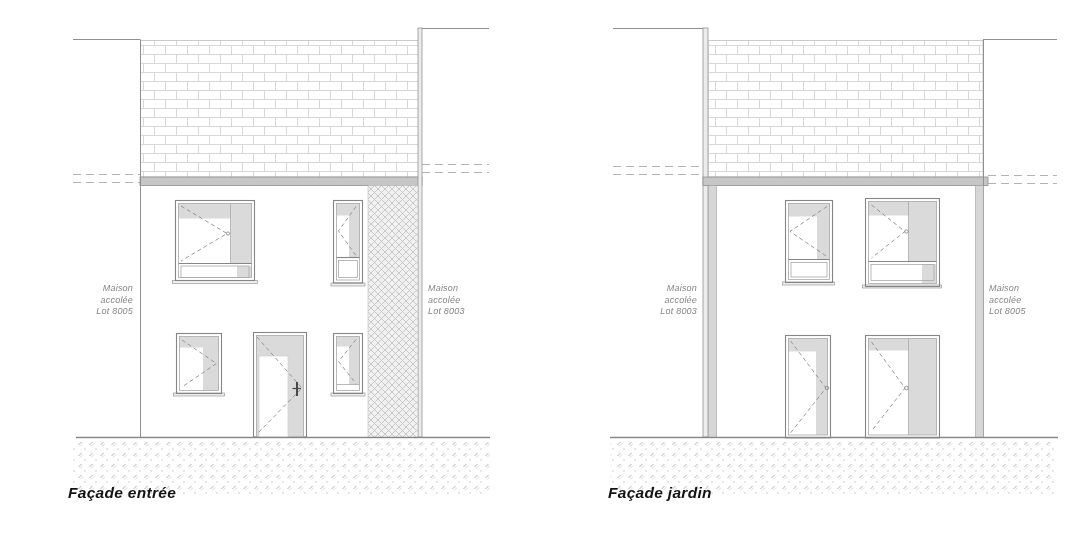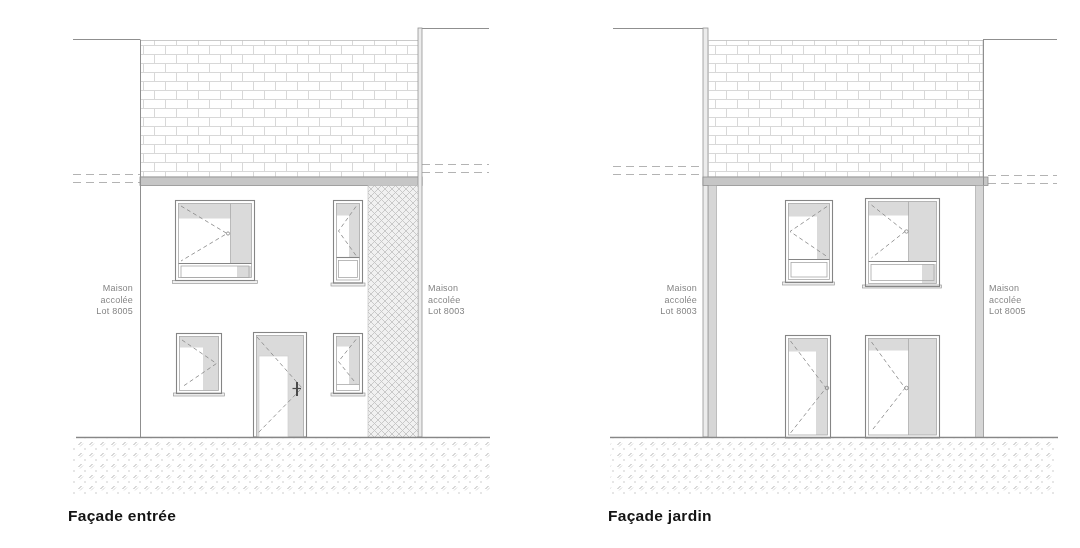--- a/index.html
+++ b/index.html
@@ -1,36 +1,36 @@
 <!DOCTYPE html>
 <html><head>
 <meta charset="utf-8">
 <style>
   html,body{margin:0;padding:0;background:#ffffff;}
   .sheet{position:relative;width:1076px;height:548px;background:#ffffff;overflow:hidden;
-         font-family:"Liberation Sans",sans-serif;}
+         font-family:"Liberation Sans",sans-serif;font-style:italic;}
   svg.linework{position:absolute;left:0;top:0;}
   
   .ln{stroke:#8f8f8f;stroke-width:1;fill:none}
   .dash{stroke:#b3b3b3;stroke-width:1.2;fill:none;stroke-dasharray:8 5}
   .ground{stroke:#878787;stroke-width:1.6;fill:none}
   .slab{fill:#c6c6c6;stroke:#8f8f8f;stroke-width:.8}
   .fr{stroke:#858585;stroke-width:1.1;fill:none}
   .fr2{stroke:#a8a8a8;stroke-width:.8;fill:none}
   .sh{fill:#dadada}
   .sill{fill:#f0f0f0;stroke:#9a9a9a;stroke-width:.7}
   .odash{stroke:#8f8f8f;stroke-width:.9;fill:none;stroke-dasharray:4 3}
   .knob{stroke:#8f8f8f;stroke-width:.9;fill:none}
   .pilaster{fill:#d6d6d6;stroke:#9e9e9e;stroke-width:.6}
   .bnd{fill:#ececec;stroke:#949494;stroke-width:.8}
   
   .n-label{position:absolute;font-size:9px;line-height:11.5px;color:#858585;
            white-space:pre-line;letter-spacing:.2px}
   .ra{text-align:right}
-  .f-title{position:absolute;top:507px;font-size:15.5px;font-weight:bold;color:#141414;
+  .f-title{position:absolute;top:484px;font-size:15.5px;font-weight:bold;color:#141414;
            letter-spacing:.3px}
 </style>
 </head>
 <body>
 
 <div class="sheet">
 
   <svg class="linework" width="1080" height="548" viewBox="0 0 1080 548">
     <defs>
       <pattern id="brick" width="22" height="18" patternUnits="userSpaceOnUse">

